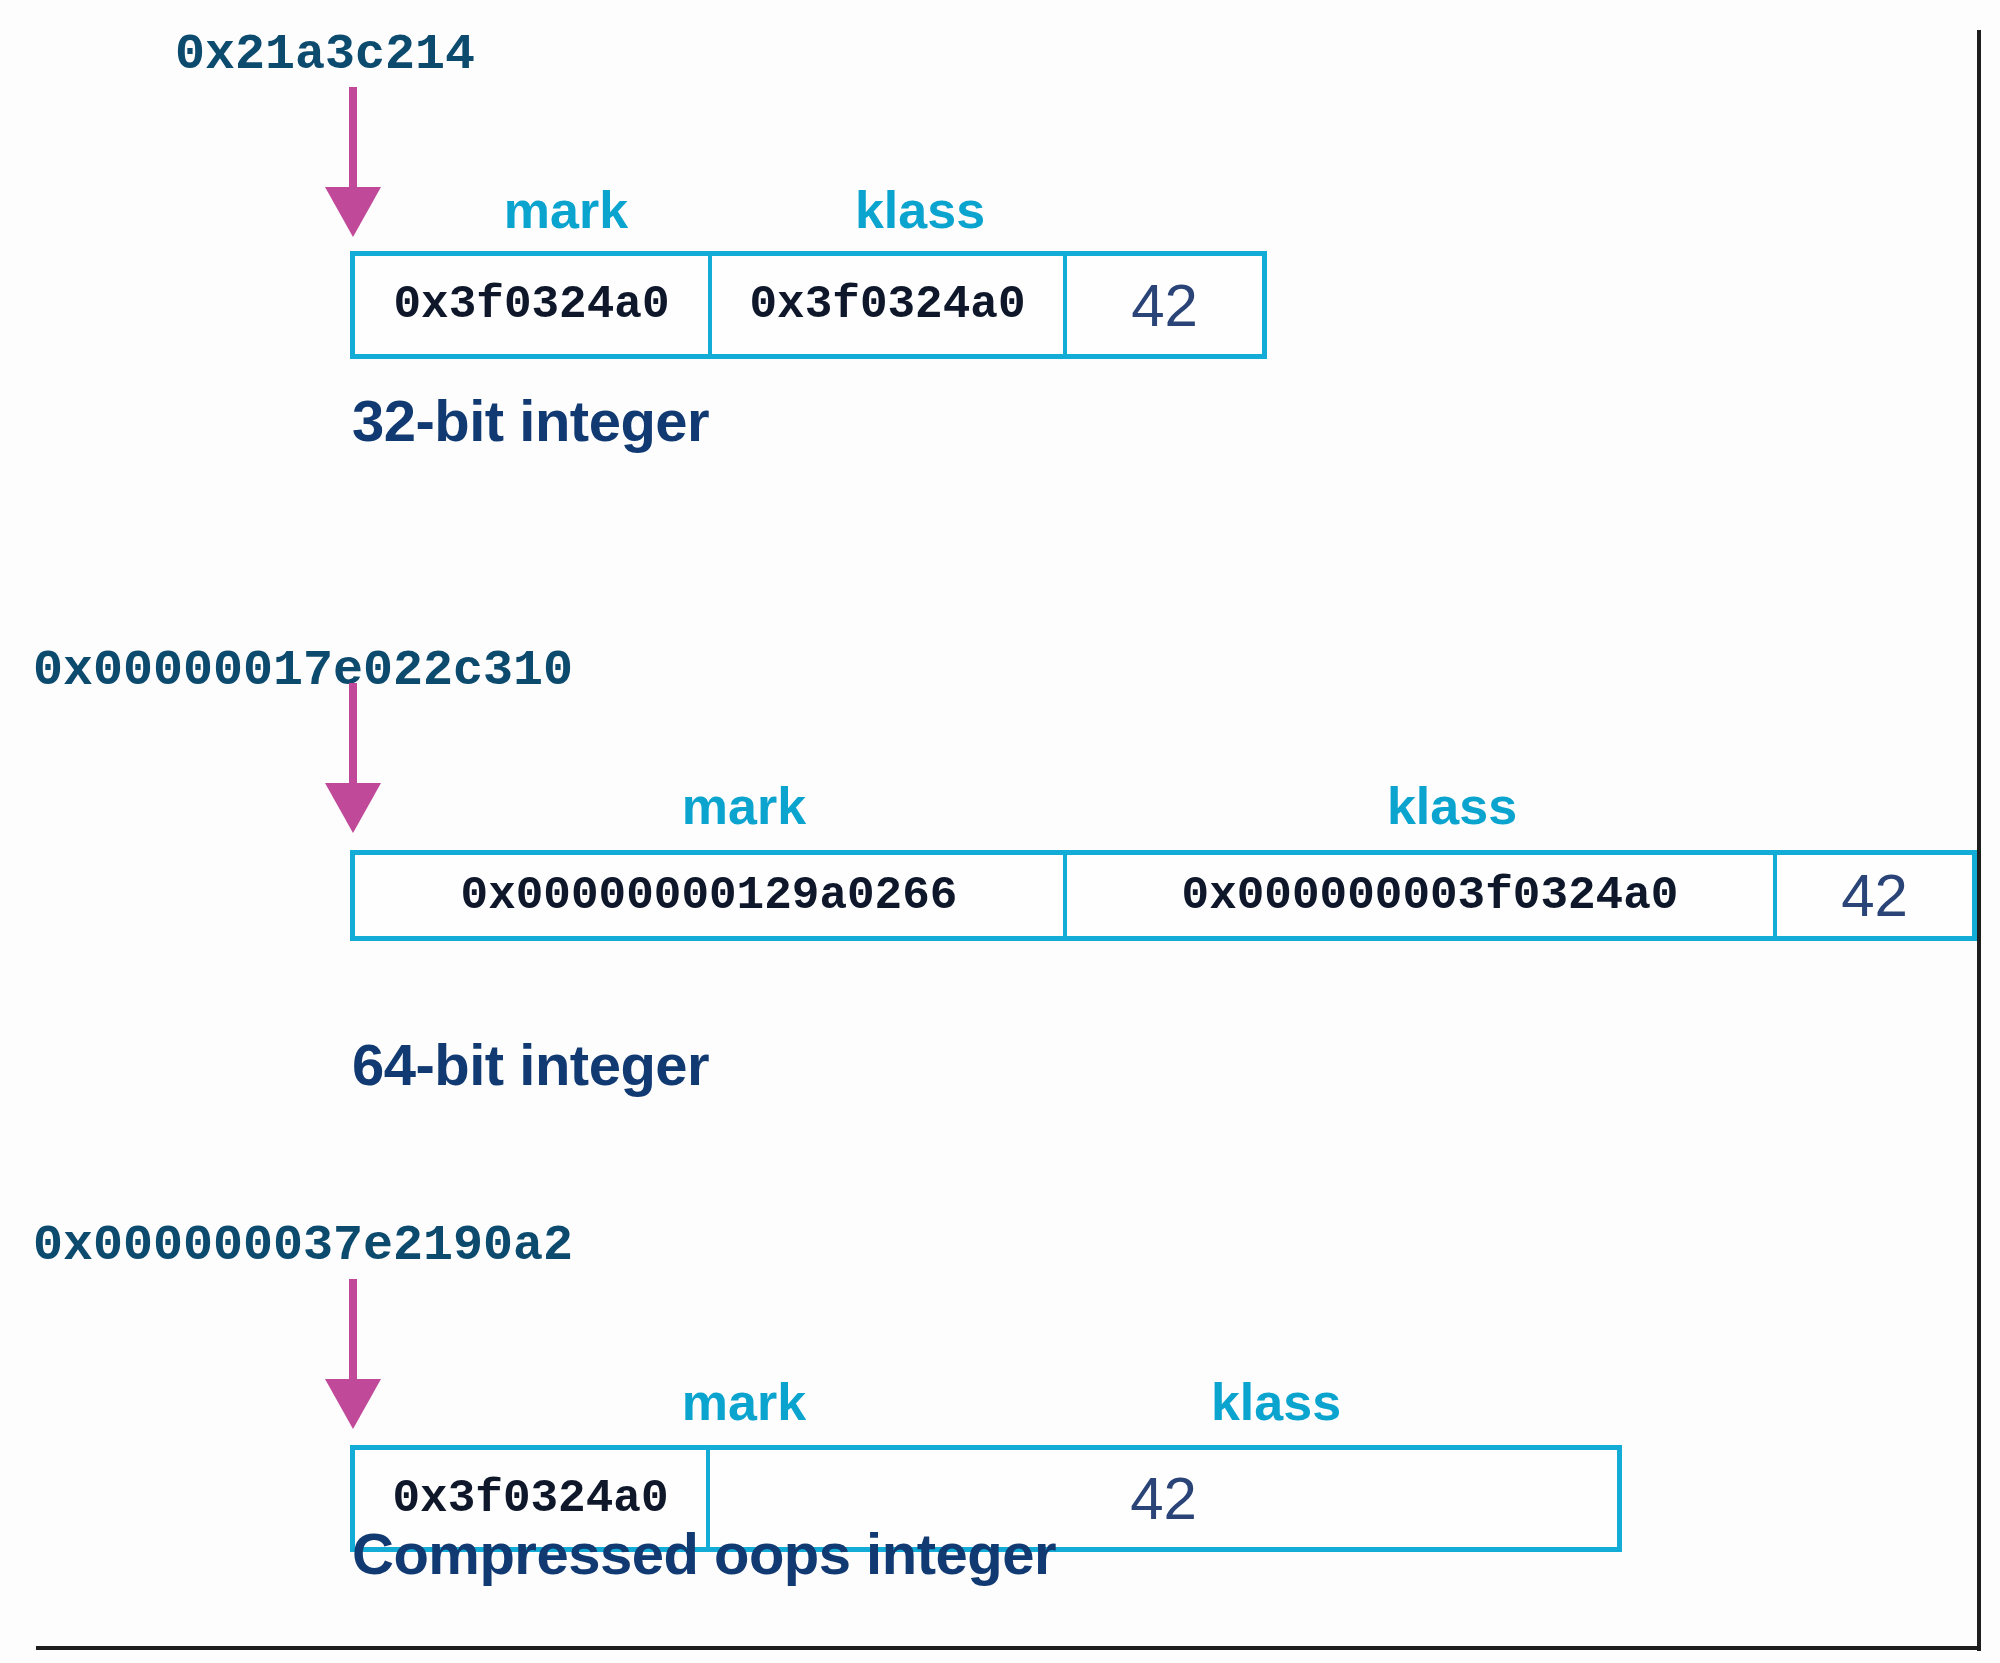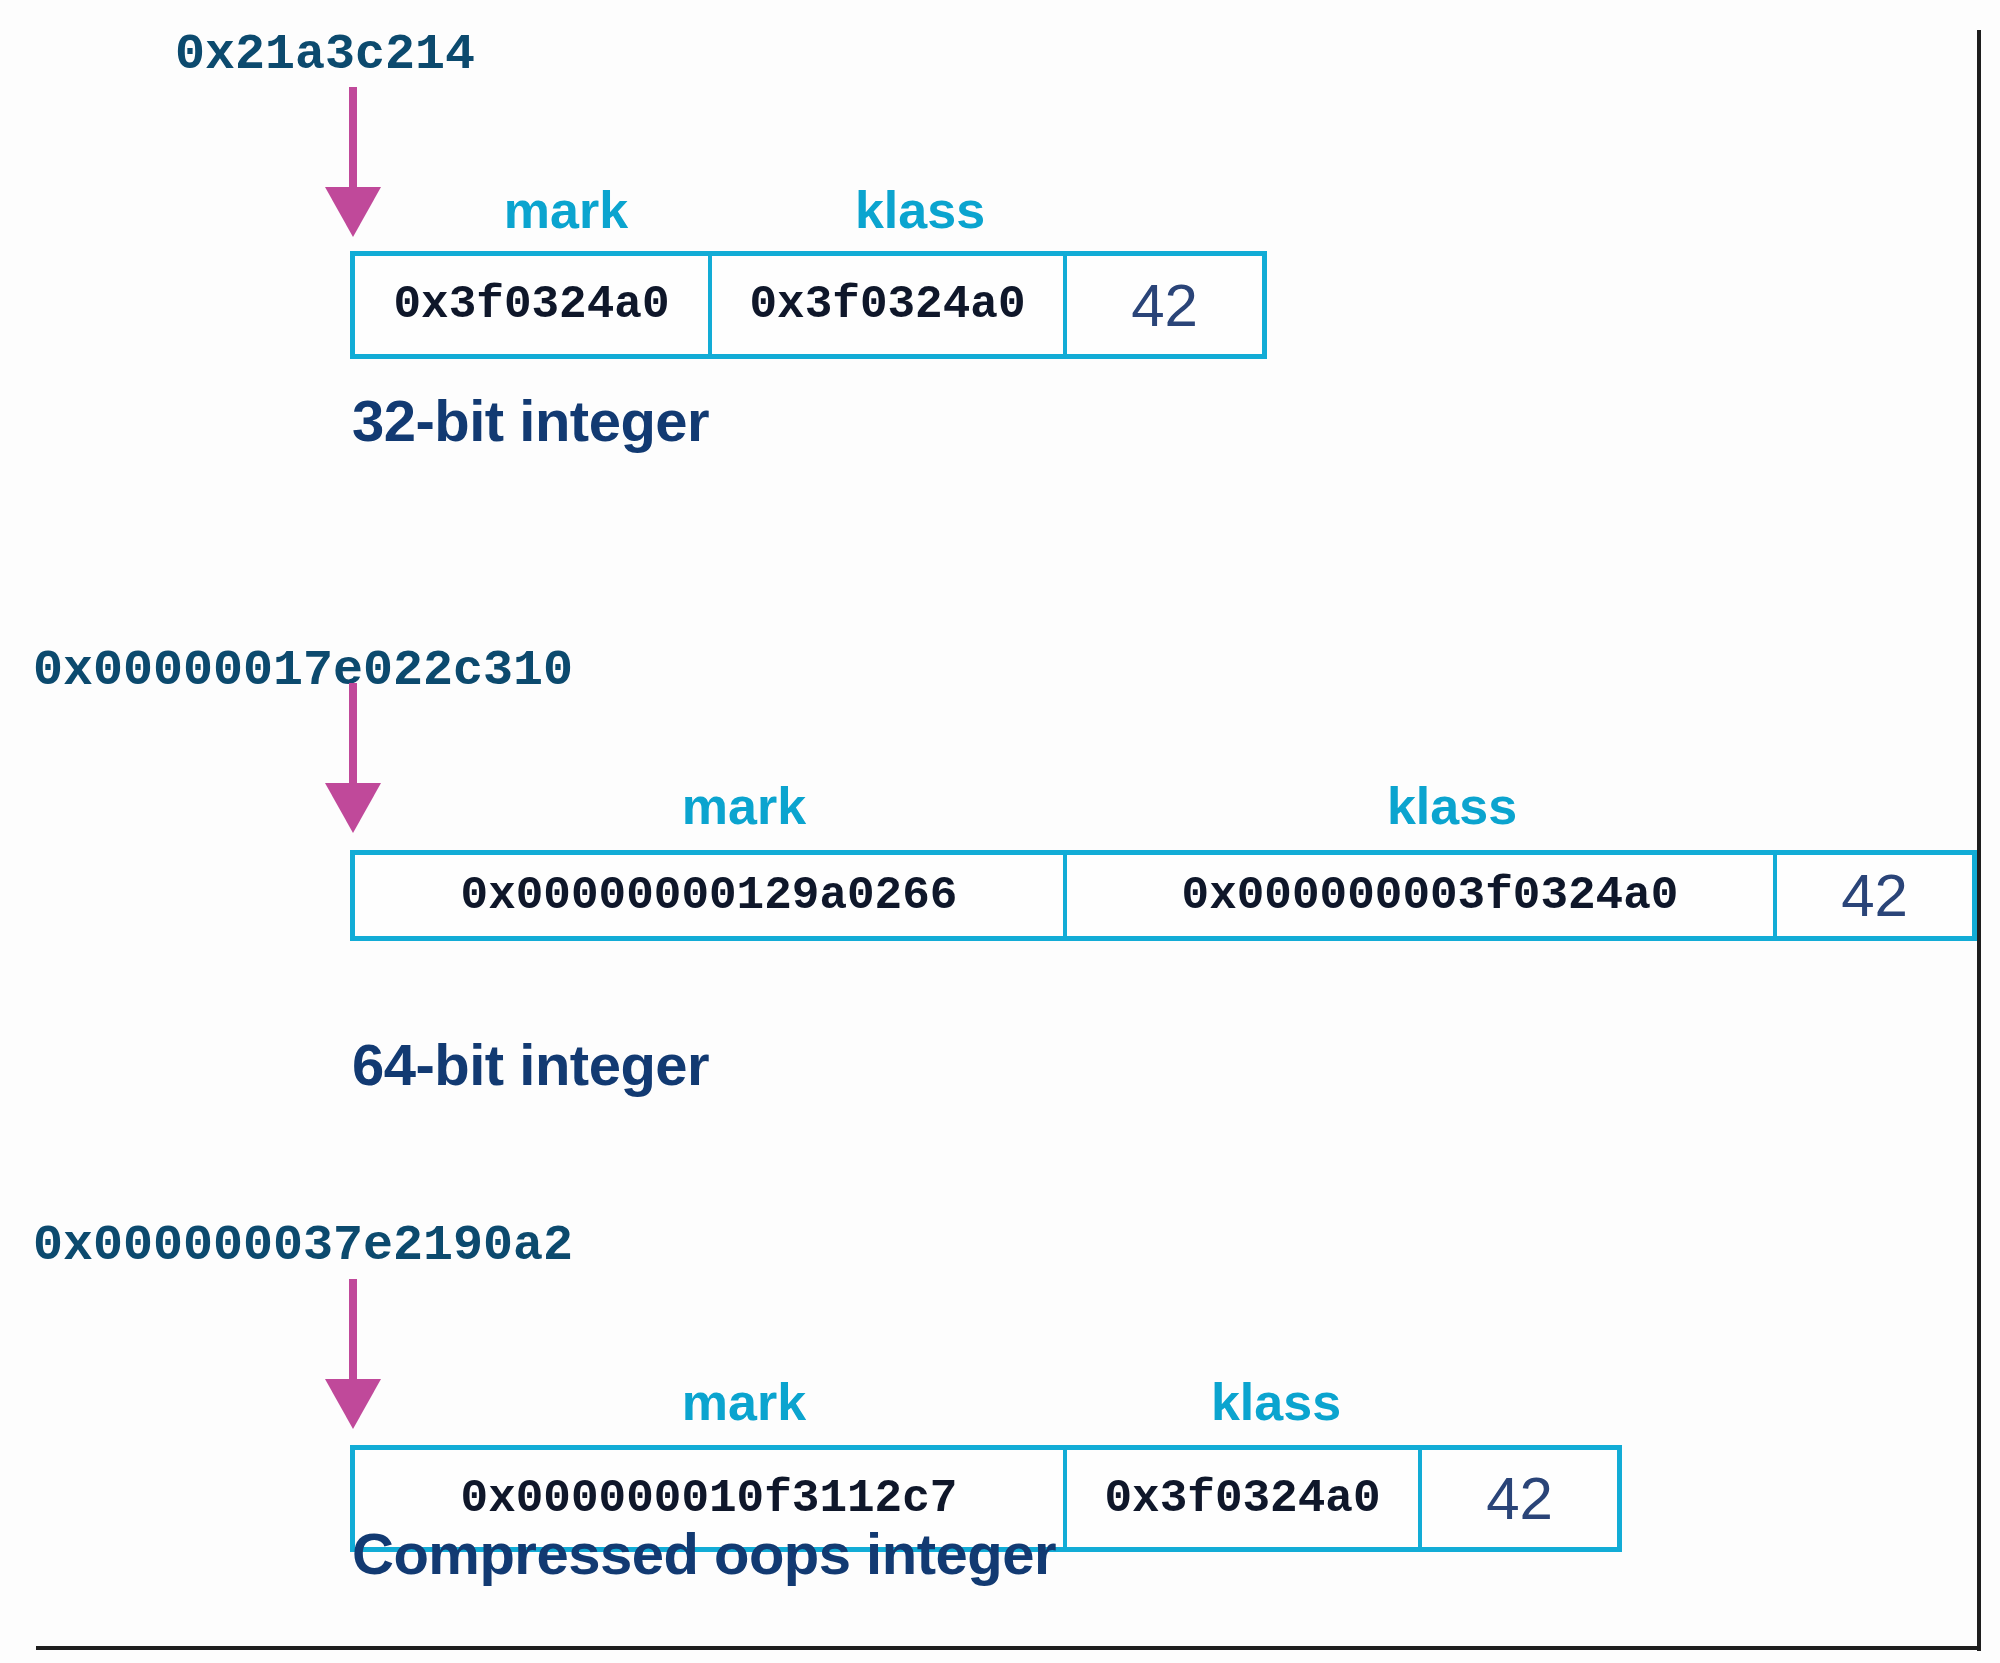--- a/index.html
+++ b/index.html
@@ -141,18 +141,17 @@
   <div class="addr" style="left:33px; top:1221px;">0x000000037e2190a2</div>
   <div class="arrow" style="left:323px; top:1279px;">
     <svg width="60" height="152" viewBox="0 0 60 152">
       <rect x="26" y="0" width="8" height="112" fill="#c0499a"></rect>
       <polygon points="2,100 58,100 30,150" fill="#c0499a"></polygon>
     </svg>
   </div>
   <div class="field-label" style="left:708px; top:1376px;">mark</div>
   <div class="field-label" style="left:1240px; top:1376px;">klass</div>
   <div class="box" style="left:350px; top:1445px; width:1272px; height:107px;">
-    <div class="cell hex" style="width:712px;">0x000000010f3112c7</div>
     <div class="cell hex" style="width:355px;">0x3f0324a0</div>
     <div class="cell num" style="flex:1;">42</div>
   </div>
   <div class="caption" style="left:352px; top:1525px;">Compressed oops integer</div>
 </div>
 
 </body></html>

